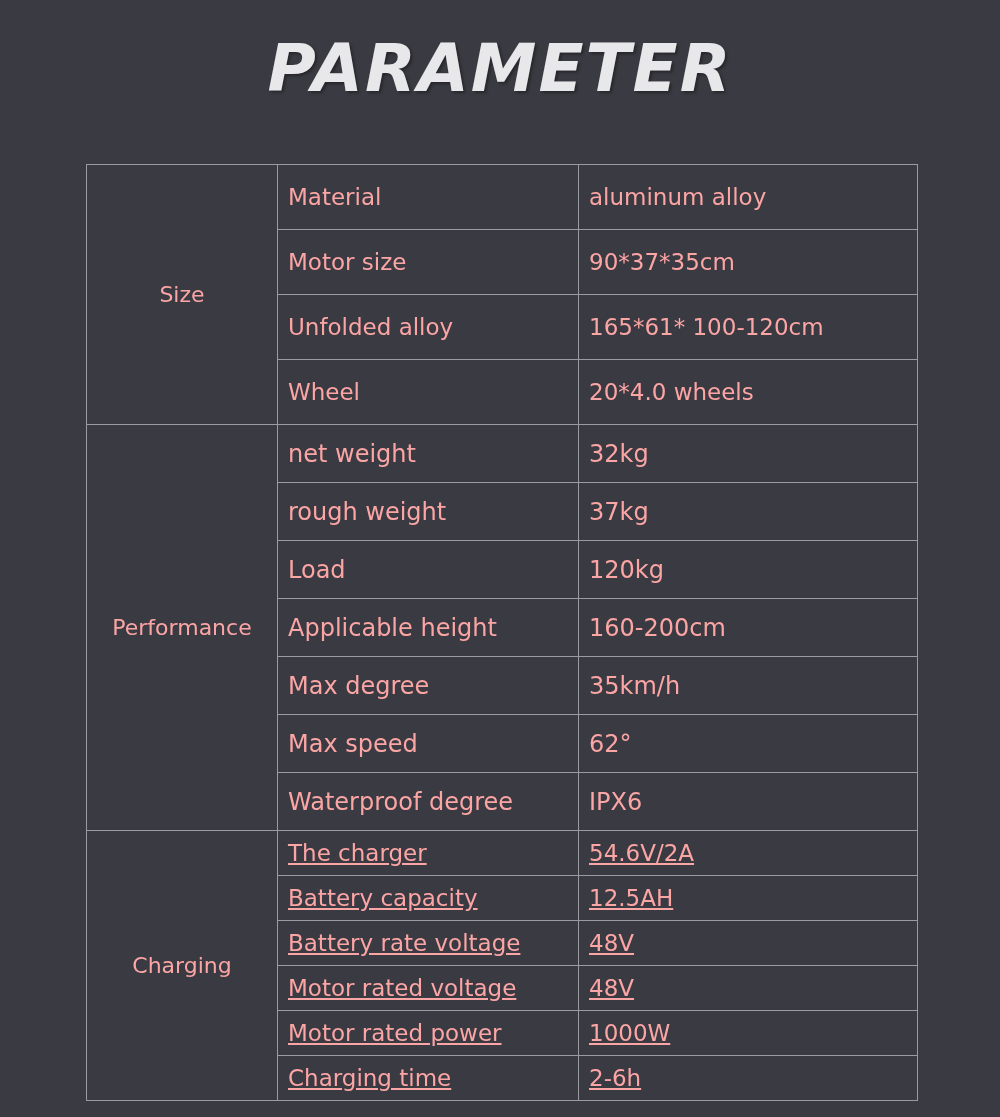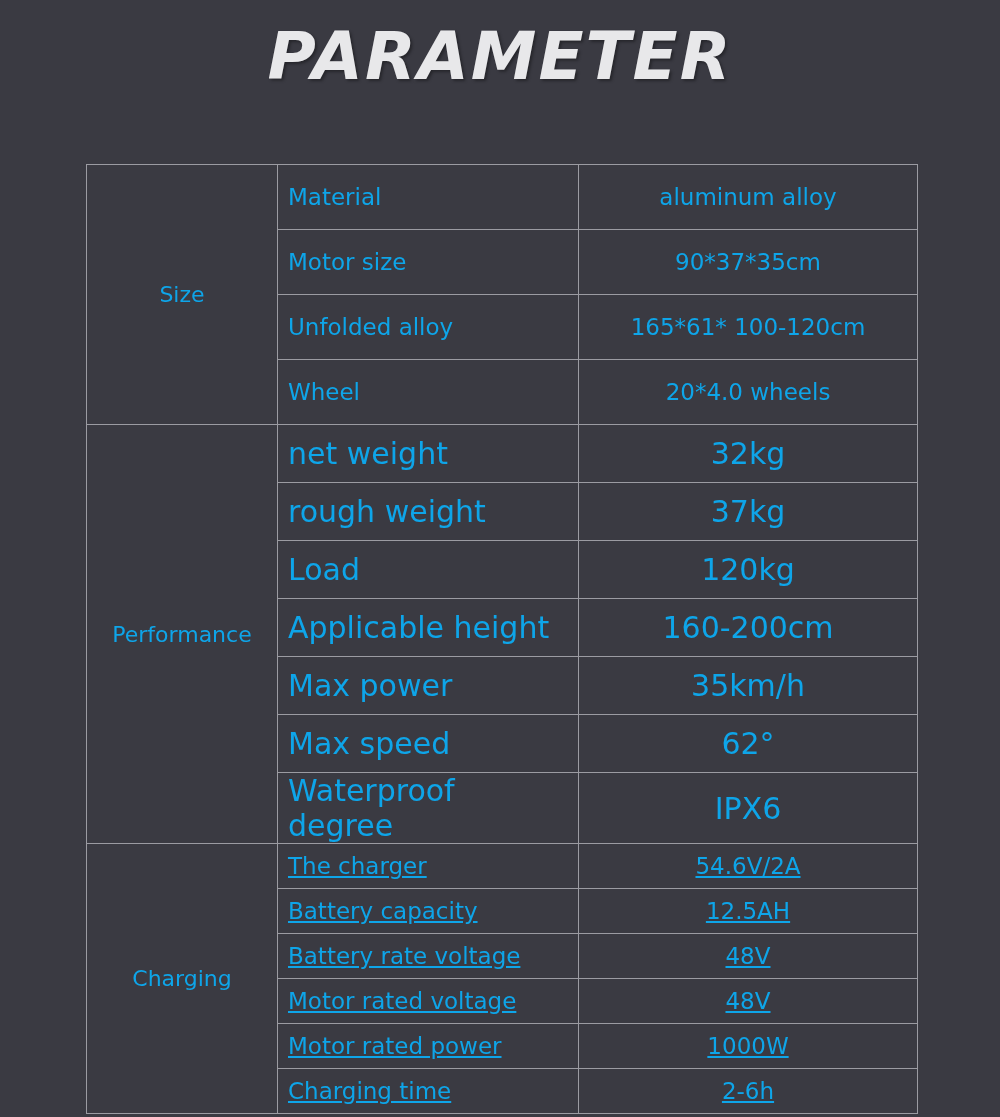--- a/index.html
+++ b/index.html
@@ -24,67 +24,67 @@
 
   .title {
     text-align: center;
     font-family: "DejaVu Sans", sans-serif;
     font-style: italic;
     font-weight: 700;
     font-size: 66px;
     letter-spacing: 2px;
     color: #e8e8ea;
     margin: 0;
-    padding-top: 24px;
+    padding-top: 36px;
     line-height: 1.0;
     text-shadow: 2px 2px 3px rgba(0,0,0,0.35);
   }
 
   .spec-table {
     position: absolute;
     left: 86px;
     top: 164px;
     width: 768px;
     border-collapse: collapse;
     table-layout: fixed;
   }
 
   .spec-table td {
     border: 1px solid #9b9ba2;
-    color: #0ea5e9;
+    color: #fca5a5;
     font-size: 22px;
     font-family: "DejaVu Sans", sans-serif;
     padding: 0 10px;
     vertical-align: middle;
     background: transparent;
   }
 
   .col-group {
     width: 170px;
     text-align: center;
     font-weight: 400;
     font-size: 21px;
   }
   .col-label {
     width: 280px;
     text-align: left;
     padding-left: 16px;
   }
   .col-value {
     width: 318px;
-    text-align: center;
+    text-align: left;
   }
 
   .r-size td { height: 64px; }
   .r-perf td { height: 57px; }
   .r-std td  { height: 44px; }
 
   
   .r-size .col-label, .r-size .col-value { font-size: 23px; }
-  .r-perf .col-label, .r-perf .col-value { font-size: 30px; }
+  .r-perf .col-label, .r-perf .col-value { font-size: 24px; }
   .r-std .col-label, .r-std .col-value { font-size: 23px; text-decoration: underline; }
 </style>
 </head>
 <body>
 
 <div class="page">
 
   <h1 class="title">PARAMETER</h1>
 
   <table class="spec-table">
@@ -119,21 +119,21 @@
       </tr>
       <tr class="r-perf">
         <td class="col-label">Load</td>
         <td class="col-value">120kg</td>
       </tr>
       <tr class="r-perf">
         <td class="col-label">Applicable height</td>
         <td class="col-value">160-200cm</td>
       </tr>
       <tr class="r-perf">
-        <td class="col-label">Max power</td>
+        <td class="col-label">Max degree</td>
         <td class="col-value">35km/h</td>
       </tr>
       <tr class="r-perf">
         <td class="col-label">Max speed</td>
         <td class="col-value">62°</td>
       </tr>
       <tr class="r-perf">
         <td class="col-label">Waterproof degree</td>
         <td class="col-value">IPX6</td>
       </tr>

